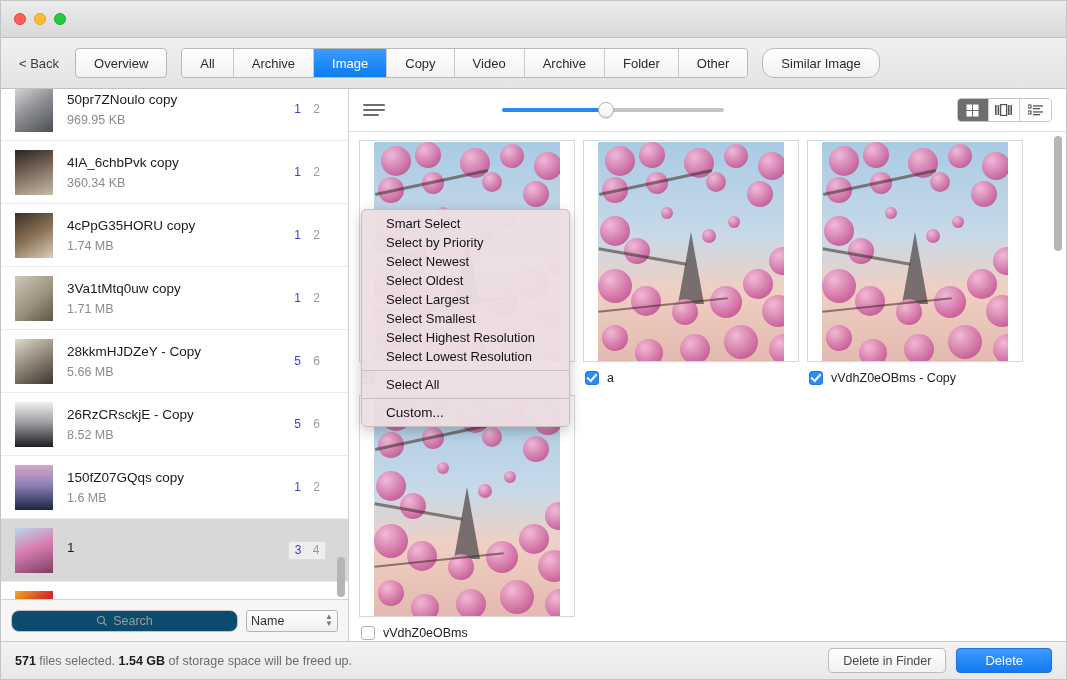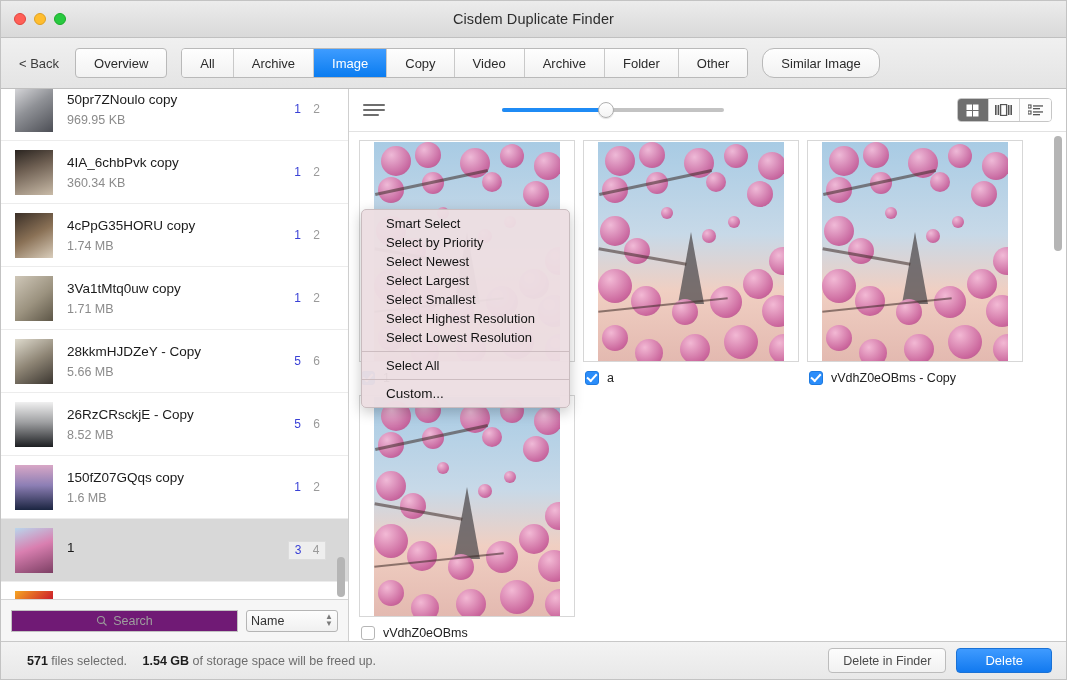--- a/index.html
+++ b/index.html
@@ -126,21 +126,21 @@
   .file-row.selected .cnt.a { border-right: none; }
   .file-row.selected .cnt.b { border-left: none; }
 
   .sidebar-bottom {
     flex: 0 0 42px; height: 42px;
     background: #f6f6f6; border-top: 1px solid #d5d5d5;
     display: flex; align-items: center; padding: 0 10px; gap: 8px;
   }
   .search-box {
     flex: 1 1 auto; height: 22px;
-    background: #701a75; border: 1px solid #c2c2c2; border-radius: 0;
+    background: #0c4a6e; border: 1px solid #c2c2c2; border-radius: 8px;
     display: flex; align-items: center; justify-content: center;
     gap: 5px;
   }
   .search-ico { width: 12px; height: 12px; color: #9b9b9b; }
   .search-ph { font-size: 12.5px; color: #9e9e9e; }
   .sort-sel {
     width: 92px; height: 22px; border: 1px solid #b5b5b5; border-radius: 3px;
     background: linear-gradient(to bottom, #fdfdfd, #f0f0f0);
     display: flex; align-items: center; padding: 0 4px;
     font-size: 12.5px; color: #333;
@@ -233,21 +233,21 @@
   .menu-item.big { font-size: 13.5px; }
 
   
   .statusbar {
     flex: 0 0 38px; height: 38px;
     background: linear-gradient(to bottom, #f3f3f3, #e8e8e8);
     border-top: 1px solid #c8c8c8;
     display: flex; align-items: center; padding: 0 14px;
   }
   .status-text { font-size: 12.5px; color: #6d6d6d; }
-  .status-text b { color: #1d1d1d; font-weight: bold; margin-left: 12px; }
+  .status-text b { color: #1d1d1d; font-weight: bold; }
   .status-actions { margin-left: auto; display: flex; gap: 10px; align-items: center; }
   .btn-finder {
     height: 25px; padding: 0 14px; border: 1px solid #bcbcbc; border-radius: 4px;
     background: linear-gradient(to bottom, #fdfdfd, #f1f1f1);
     font-size: 12.5px; color: #4a4a4a; display: flex; align-items: center; cursor: default;
   }
   .btn-delete {
     height: 25px; padding: 0 28px; border: 1px solid #1a72d6; border-radius: 4px;
     background: linear-gradient(to bottom, #3f9bff, #1279ef);
     font-size: 13px; color: #fff; display: flex; align-items: center; cursor: default;
@@ -286,21 +286,20 @@
 <body>
 
 <div class="window">
 
   <div class="titlebar">
     <div class="traffic">
       <div class="light red"></div>
       <div class="light yellow"></div>
       <div class="light green"></div>
     </div>
-    <div class="win-title">Cisdem Duplicate Finder</div>
   </div>
 
   <div class="toolbar">
     <div class="back-btn">&lt; Back</div>
     <div class="btn-plain">Overview</div>
     <div class="seg-group">
       <div class="seg">All</div>
       <div class="seg">Archive</div>
       <div class="seg active">Image</div>
       <div class="seg">Copy</div>
@@ -641,20 +640,21 @@
         <div class="sb-track" style="top:4px;height:500px;right:4px;">
           <div class="sb-thumb" style="top:0;height:115px;"></div>
         </div>
       </div>
     </div>
 
     <div class="menu" id="dropdown-menu">
         <div class="menu-item">Smart Select</div>
         <div class="menu-item">Select by Priority</div>
         <div class="menu-item">Select Newest</div>
+        <div class="menu-item">Select Oldest</div>
         <div class="menu-item">Select Largest</div>
         <div class="menu-item">Select Smallest</div>
         <div class="menu-item">Select Highest Resolution</div>
         <div class="menu-item">Select Lowest Resolution</div>
         <div class="menu-sep"></div>
         <div class="menu-item">Select All</div>
         <div class="menu-sep"></div>
         <div class="menu-item big">Custom...</div>
       </div>
 

